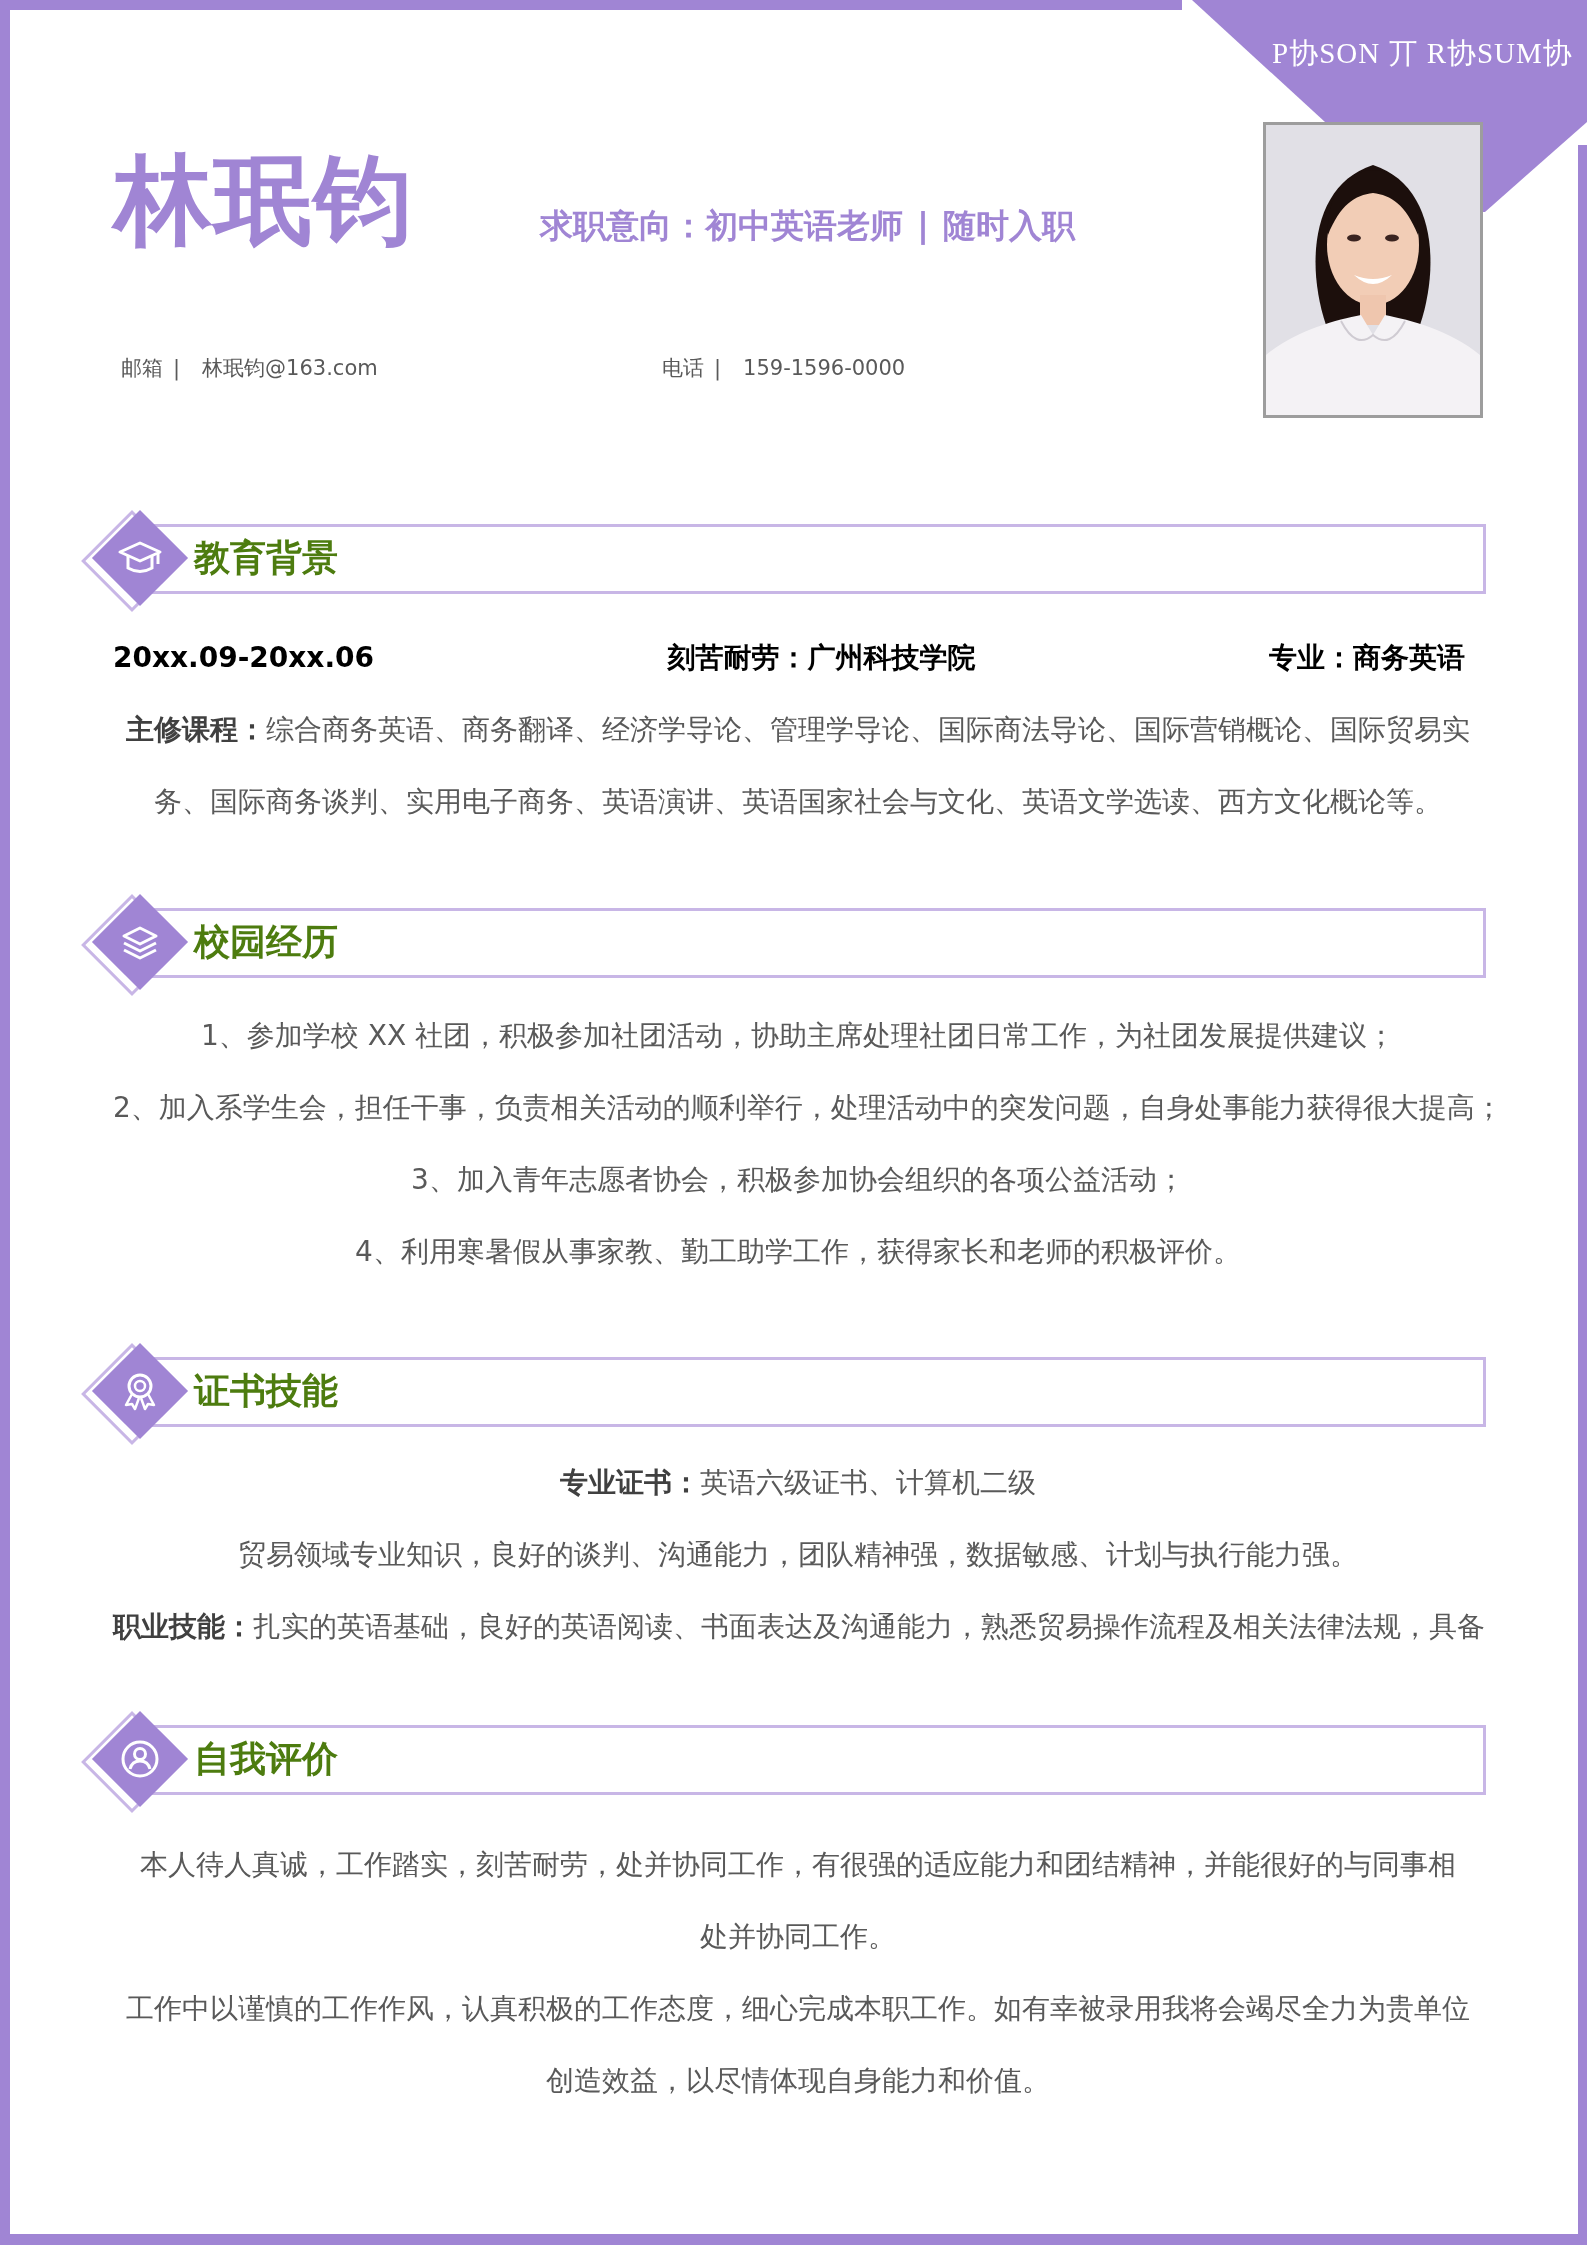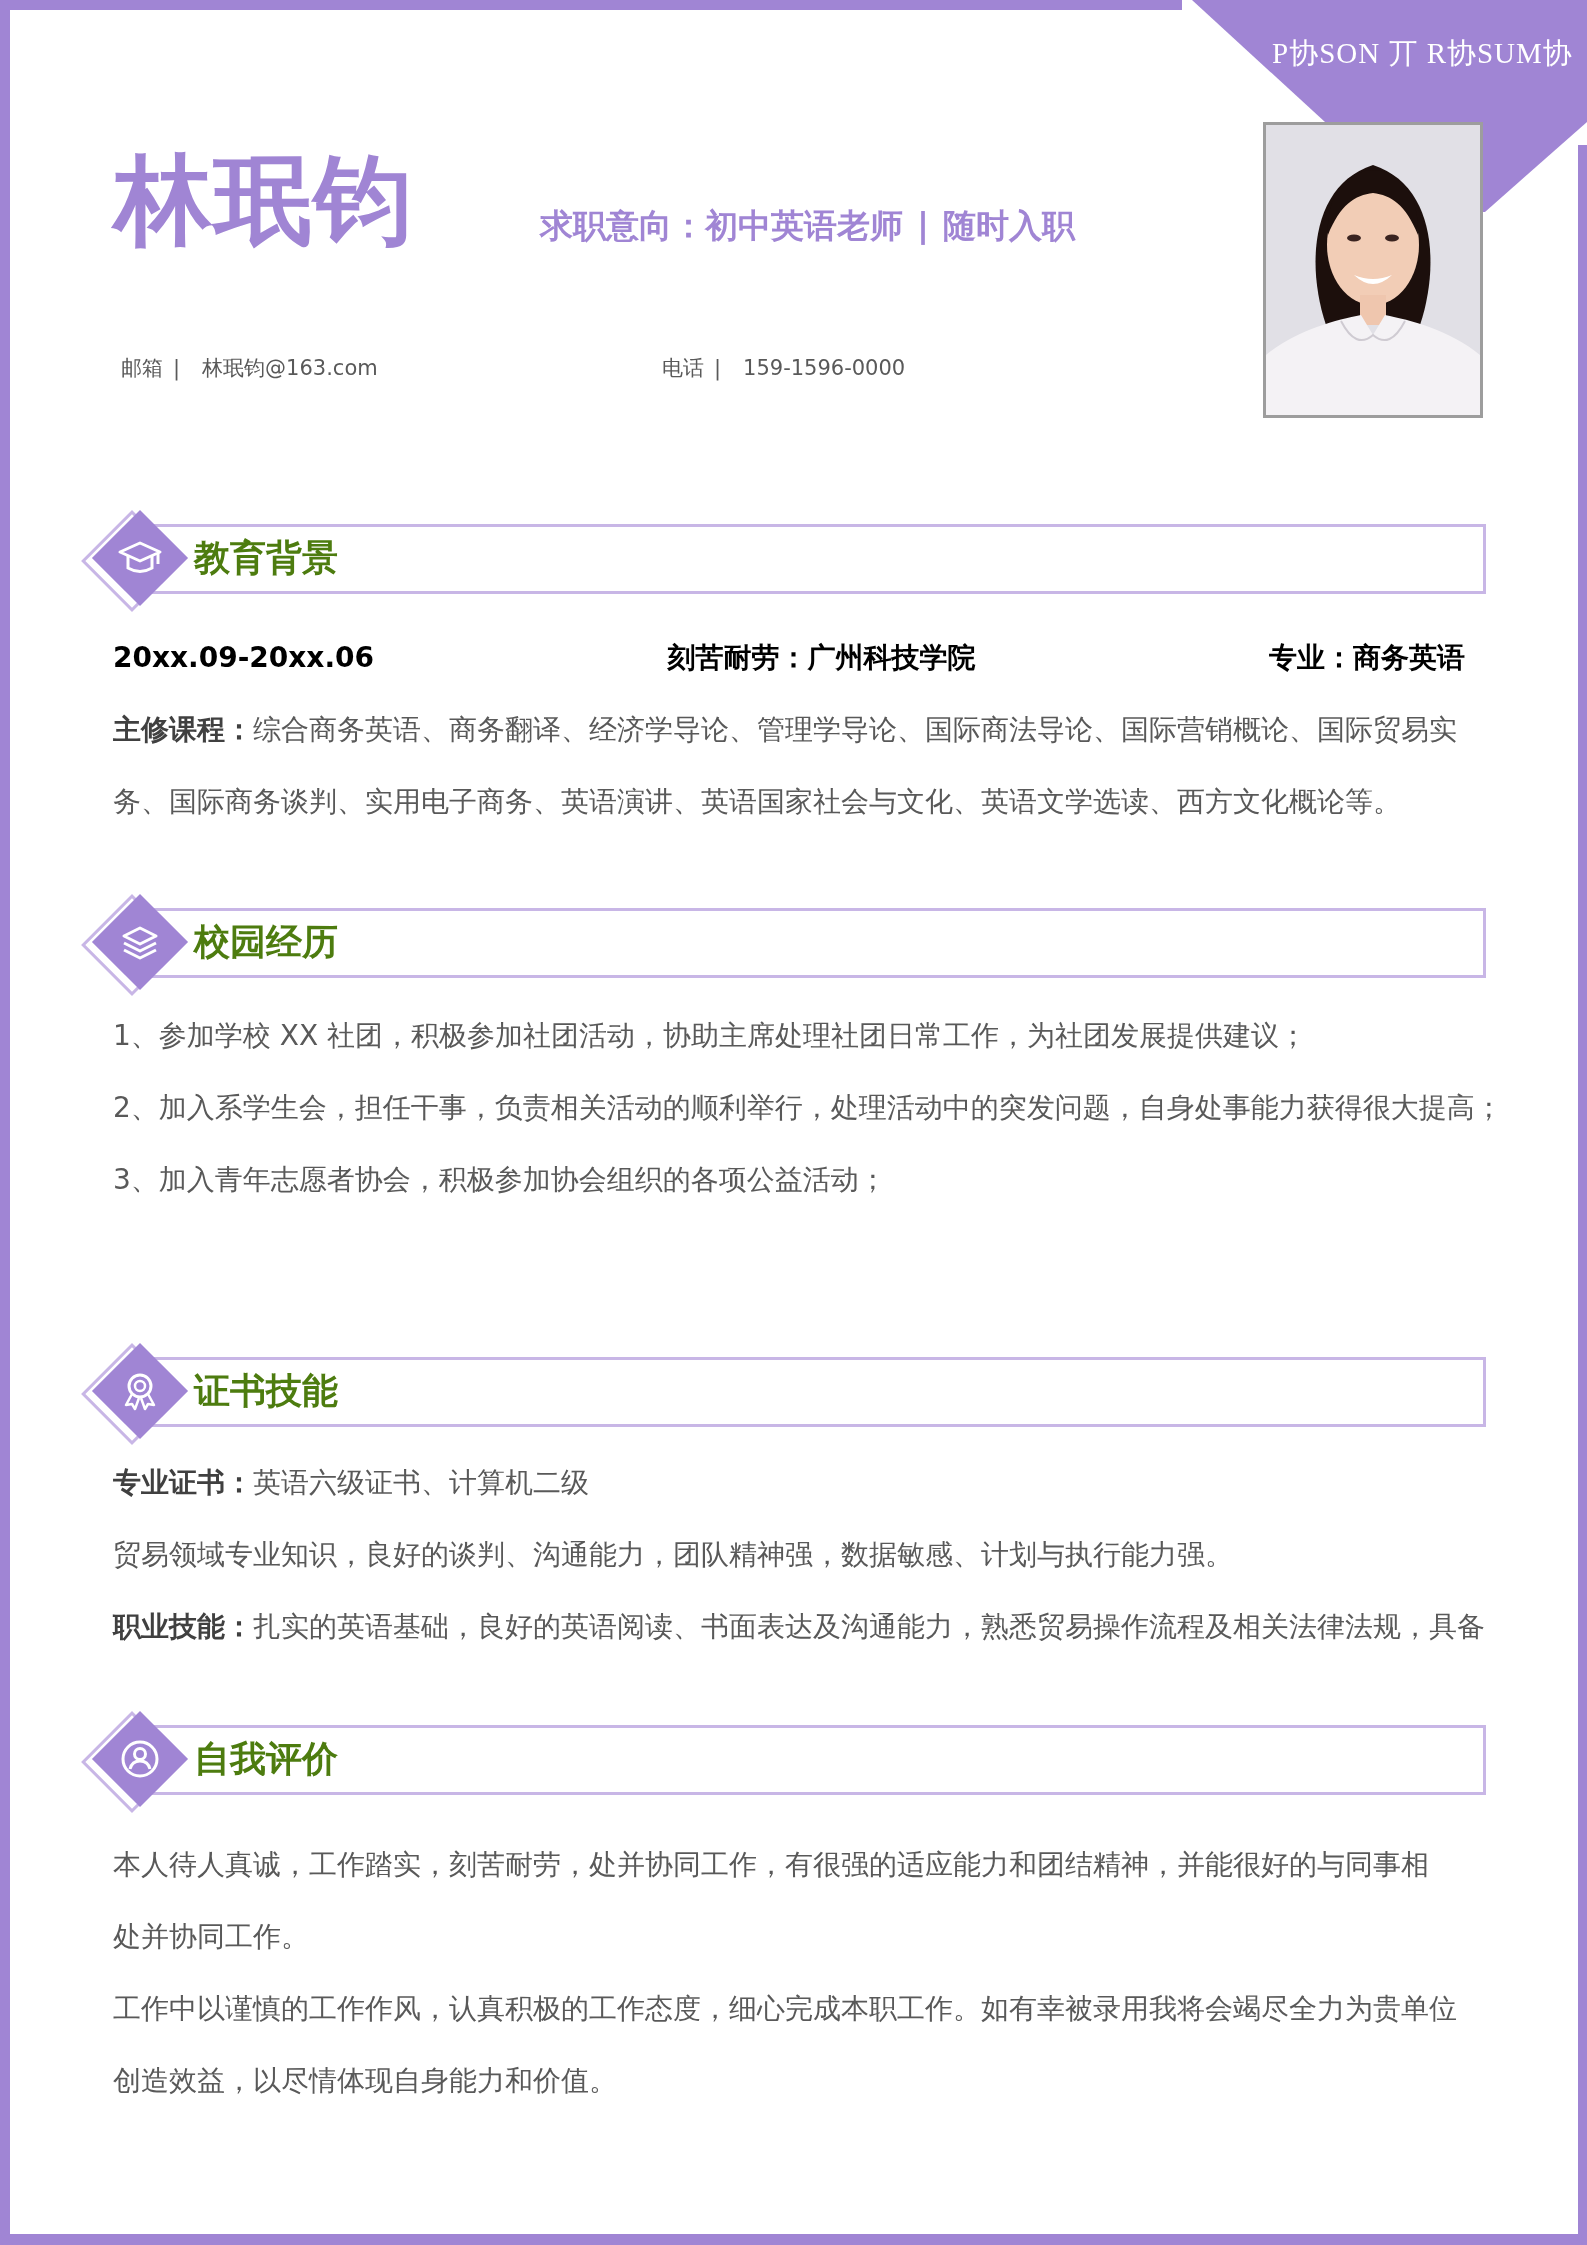--- a/index.html
+++ b/index.html
@@ -16,21 +16,21 @@
   .objective{left:540px;top:204px;font-size:33px;font-weight:bold;color:#a085d4;white-space:nowrap;line-height:44px;}
   .objective .sep{margin:0 14px;}
   .contact{top:346px;font-size:21px;color:#595959;white-space:nowrap;line-height:44px;}
   .contact .bar{margin:0 22px 0 10px;}
   .section-head{left:82px;width:1405px;height:100px;}
   .section-box{position:absolute;left:70px;top:17px;width:1331px;height:64px;border:3px solid #c8b6e6;border-left:none;box-sizing:content-box;}
   .diamond-outline{position:absolute;left:14px;top:18px;width:66px;height:66px;border:3px solid #c8b6e6;transform:rotate(45deg);background:#fff;}
   .diamond{position:absolute;left:24px;top:17px;width:68px;height:68px;background:#a085d4;transform:rotate(45deg);}
   .section-icon{position:absolute;left:34px;top:27px;width:48px;height:48px;}
   .section-title{position:absolute;left:112px;top:26px;font-size:36px;font-weight:bold;color:#4d7c0f;line-height:50px;white-space:nowrap;}
-  .body-text{left:113px;width:1370px;font-size:28px;line-height:72px;color:#595959;}
+  .body-text{left:113px;width:1370px;font-size:28px;line-height:72px;color:#595959;text-align:center;}
   .body-text b{color:#404040;}
   .row3{left:113px;width:1352px;display:flex;justify-content:space-between;font-size:28px;font-weight:bold;color:#000000;line-height:72px;}
   .line{white-space:nowrap;}
 </style>
 </head>
 <body>
 
 <div class="abs border-top"></div>
 <div class="abs border-left"></div>
 <div class="abs border-bottom"></div>
@@ -99,20 +99,21 @@
     <path d="M8,25 L24,33 L40,25" fill="none" stroke="#fff" stroke-width="3" stroke-linejoin="round"></path>
     <path d="M8,32 L24,40 L40,32" fill="none" stroke="#fff" stroke-width="3" stroke-linejoin="round"></path>
   </svg>
   <div class="section-title">校园经历</div>
 </div>
 
 <div class="abs body-text" style="top:1000px;">
   <div class="line">1、参加学校 XX 社团，积极参加社团活动，协助主席处理社团日常工作，为社团发展提供建议；</div>
   <div class="line">2、加入系学生会，担任干事，负责相关活动的顺利举行，处理活动中的突发问题，自身处事能力获得很大提高；</div>
   <div class="line">3、加入青年志愿者协会，积极参加协会组织的各项公益活动；</div>
+  <div class="line">4、利用寒暑假从事家教、勤工助学工作，获得家长和老师的积极评价。</div>
 </div>
 
 <div class="abs section-head" style="top:1340px;">
   <div class="section-box"></div>
   <div class="diamond-outline"></div>
   <div class="diamond"></div>
   <svg class="section-icon" viewBox="0 0 48 48">
     <circle cx="24" cy="19" r="11" fill="none" stroke="#fff" stroke-width="3"></circle>
     <circle cx="24" cy="19" r="5" fill="none" stroke="#fff" stroke-width="2.5"></circle>
     <path d="M16,27 L10,38 L16,37 L19,42 L23,31" fill="none" stroke="#fff" stroke-width="2.5" stroke-linejoin="round"></path>

